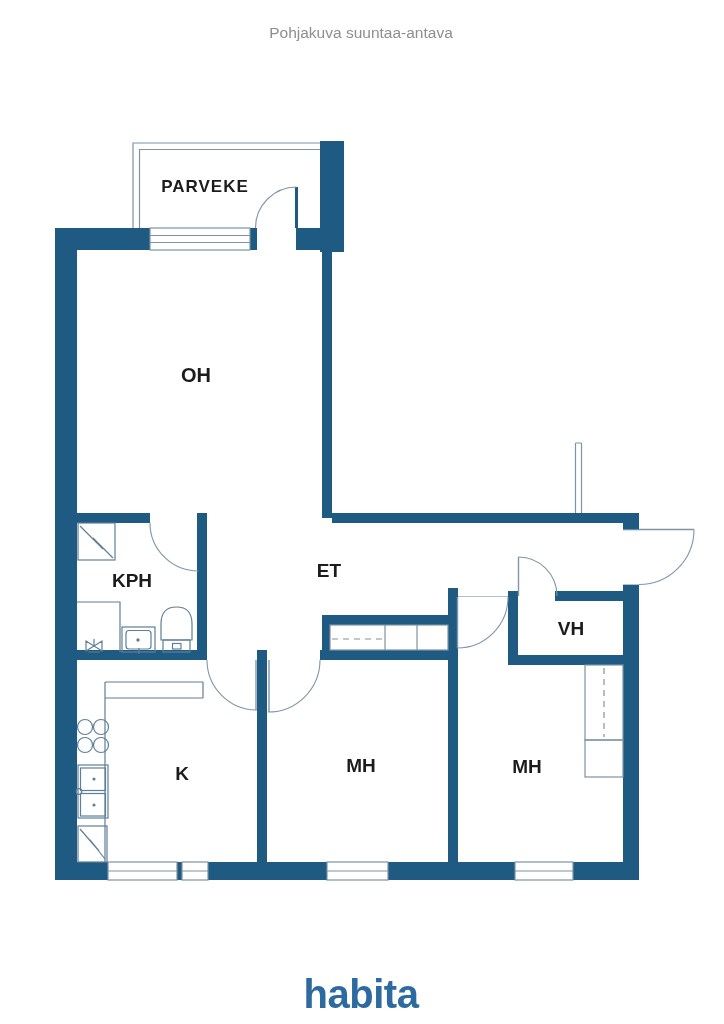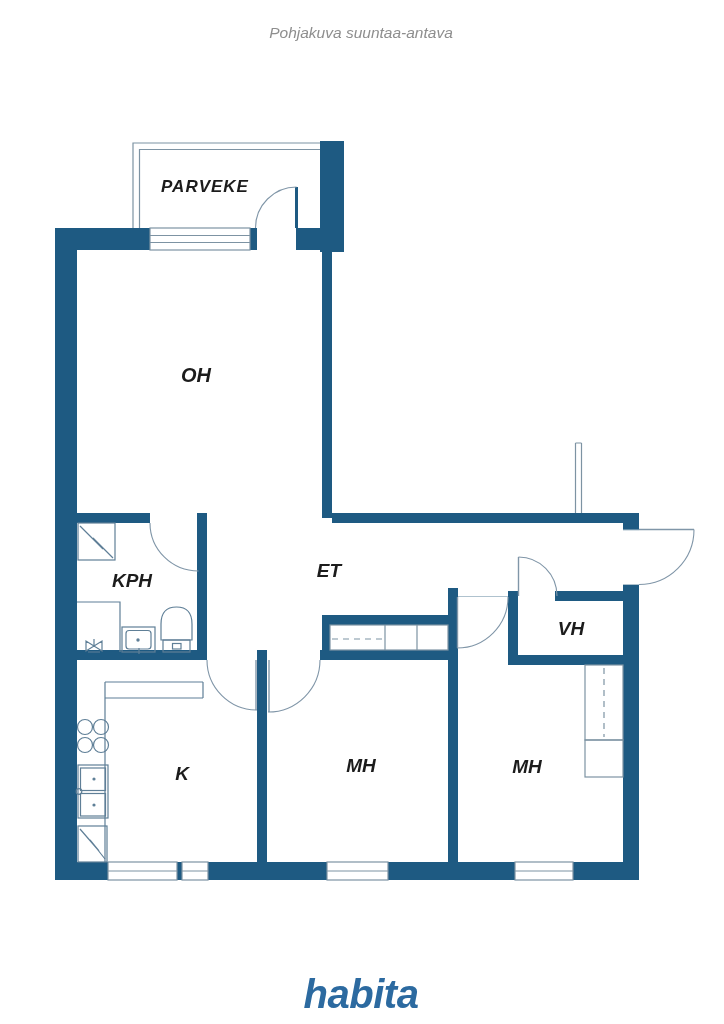--- a/index.html
+++ b/index.html
@@ -1,17 +1,17 @@
 <!DOCTYPE html>
 <html><head>
 <meta charset="utf-8">
 <style>
   html,body{margin:0;padding:0;background:#ffffff;}
   .page{position:relative;width:724px;height:1024px;background:#ffffff;overflow:hidden;
-        font-family:"Liberation Sans", sans-serif;font-style:italic;}
+        font-family:"Liberation Sans", sans-serif;}
   svg{display:block;}
   .wall{fill:#1E5A82;}
   .thin{stroke:#7D93A3;stroke-width:1.2;fill:none;}
   .arc{stroke:#8096A8;stroke-width:1.1;fill:none;}
   .leaf-dark{stroke:#1E5A82;stroke-width:3;fill:none;}
   .leaf-thin{stroke:#8096A8;stroke-width:1.4;fill:none;}
   .fix{stroke:#5F7F97;stroke-width:1.2;fill:none;}
   .fixfill{fill:#5F7F97;stroke:none;}
   .win{fill:#FFFFFF;stroke:#7D93A3;stroke-width:1.2;}
   .winline{stroke:#7D93A3;stroke-width:1;fill:none;}

